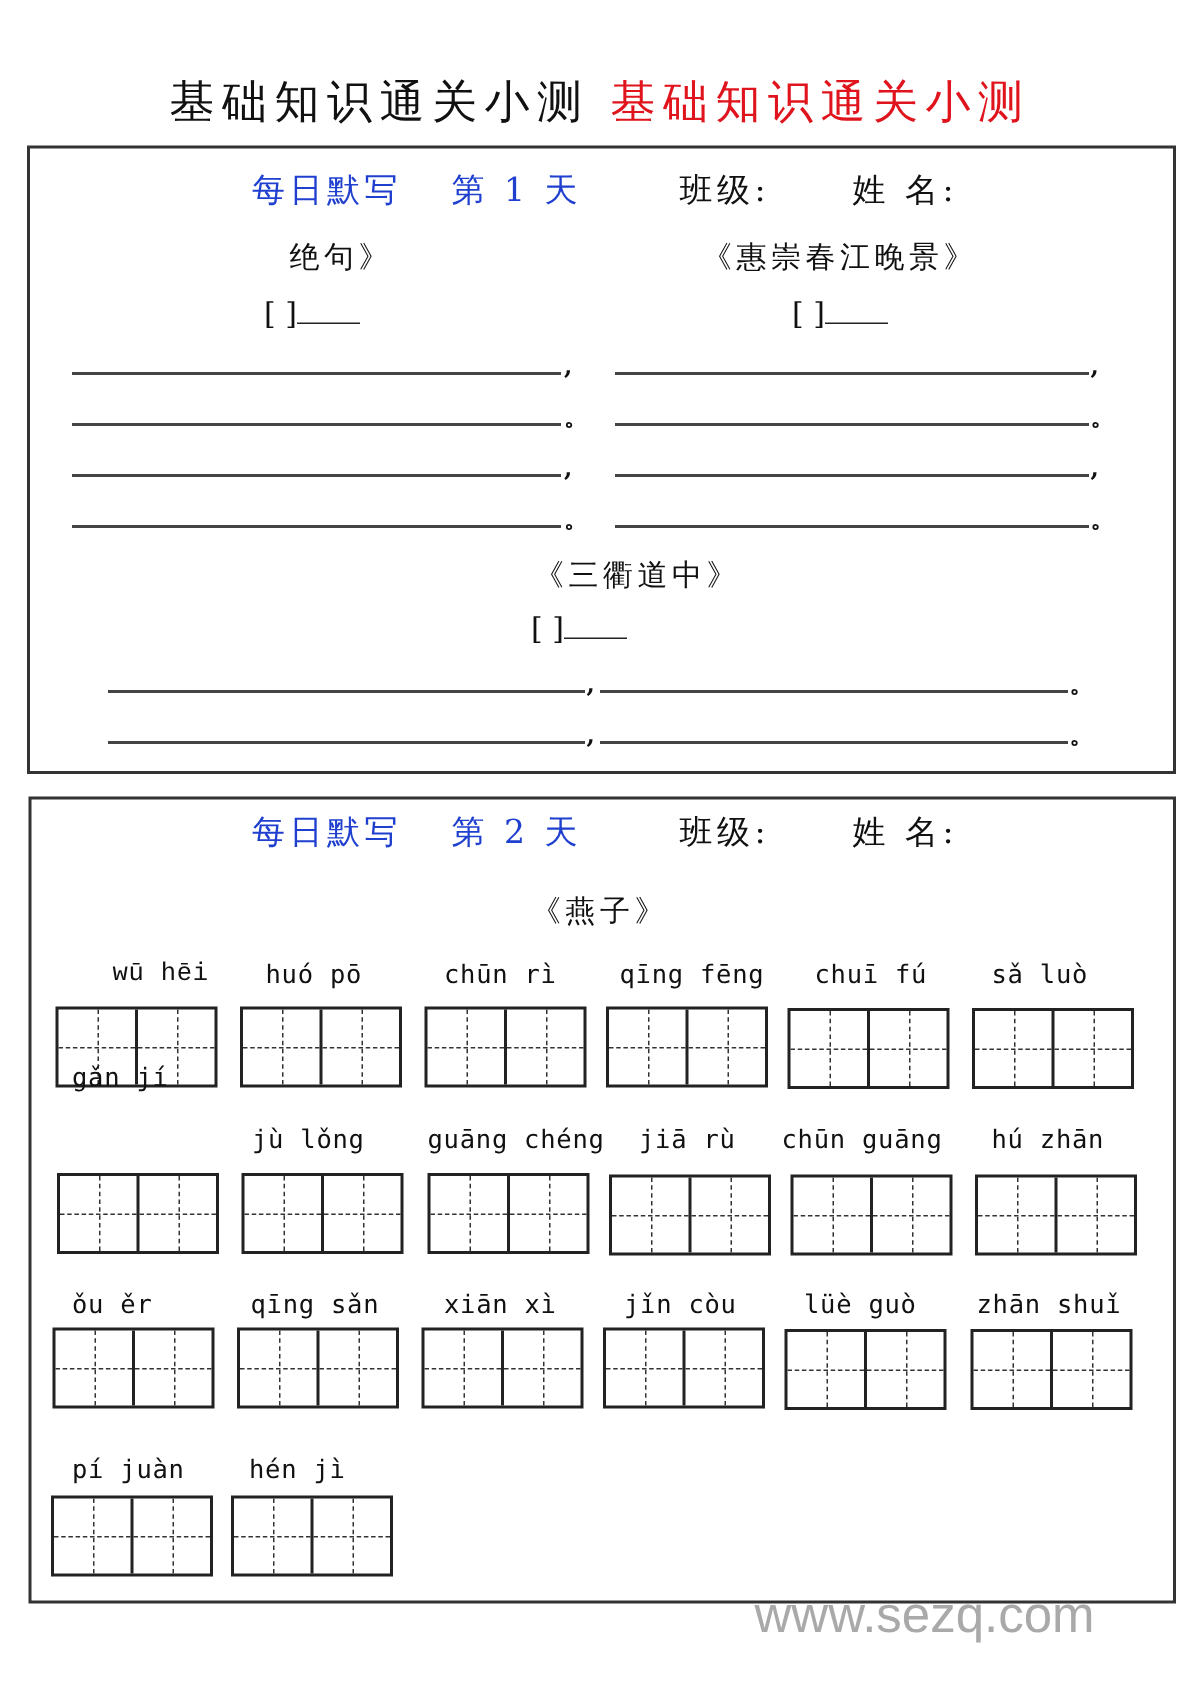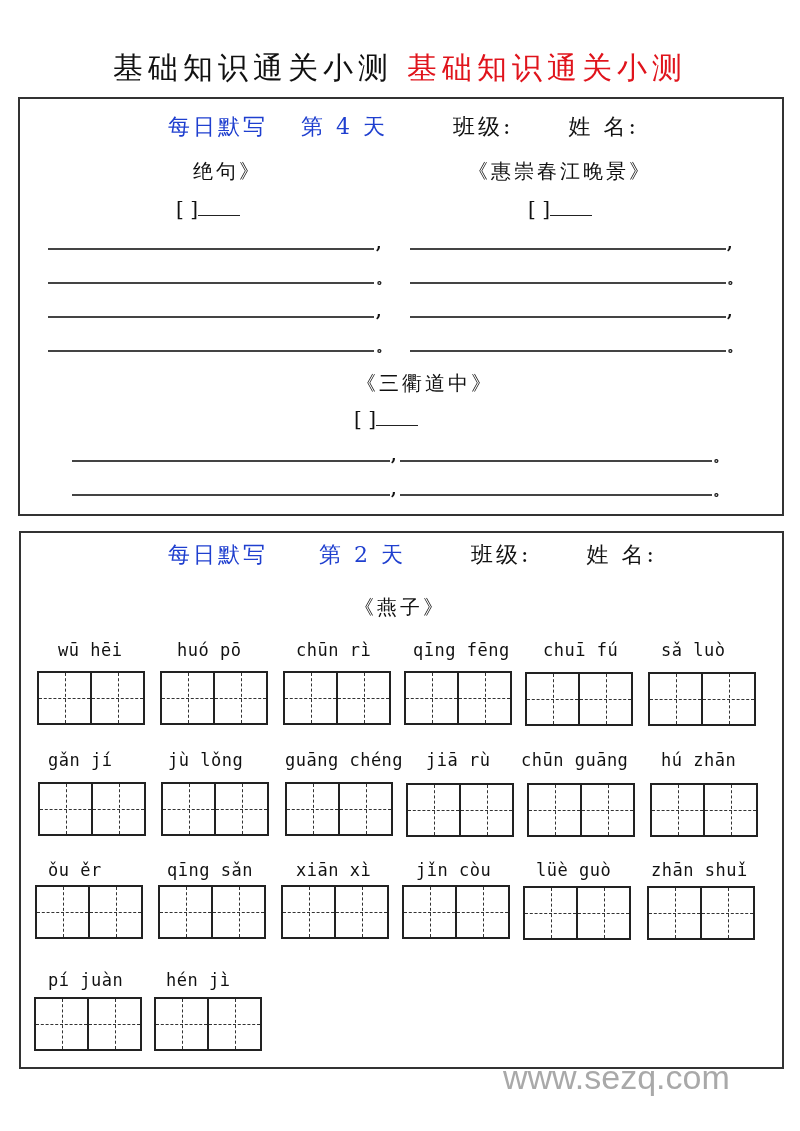--- a/index.html
+++ b/index.html
@@ -32,21 +32,21 @@
 <body>
 
 <div class="abs title">
   <span class="black">基础知识通关小测</span><span class="red">基础知识通关小测</span>
 </div>
 
 <div class="abs box" id="box1"></div>
 
 <div class="abs hdr" style="left:168px; top:112px;">
   <span class="blue">每日默写</span>
-  <span class="blue" style="margin-left:26px;">第 4 天</span>
+  <span class="blue" style="margin-left:26px;">第 1 天</span>
   <span class="black" style="margin-left:58px;">班级:</span>
   <span class="black" style="margin-left:48px;">姓 名:</span>
 </div>
 
 <div class="abs poem-title" style="left:193px; top:158px;">绝句》</div>
 <div class="abs author" style="left:176px; top:197px;">
   <span>[   ]</span><span class="ul"></span>
 </div>
 
 <div class="abs poem-title" style="left:468px; top:158px;">《惠崇春江晚景》</div>
@@ -83,28 +83,28 @@
 <div class="abs punct" style="left:713px; top:446px;">。</div>
 <div class="abs line" style="left:72px; top:494px; width:318px;"></div>
 <div class="abs punct" style="left:391px; top:480px;">,</div>
 <div class="abs line" style="left:400px; top:494px; width:312px;"></div>
 <div class="abs punct" style="left:713px; top:480px;">。</div>
 
 <div class="abs box" id="box2"></div>
 
 <div class="abs hdr" style="left:168px; top:540px;">
   <span class="blue">每日默写</span>
-  <span class="blue" style="margin-left:44px;text-align:right;">第 2 天</span>
+  <span class="blue" style="margin-left:26px;text-align:right;">第 2 天</span>
   <span class="black" style="margin-left:58px;">班级:</span>
   <span class="black" style="margin-left:48px;">姓 名:</span>
 </div>
 
 <div class="abs poem-title" style="left:354px; top:594px;">《燕子》</div>
 
-<div class="abs pinyin" style="left:58px; top:640px;">wū hēi</div>
+<div class="abs pinyin" style="left:75px; top:640px;font-family:Liberation Mono, monospace;">wū hēi</div>
 <div class="abs grid" style="left:37px; top:671px;">
     <div class="cell"></div>
     <div class="cell"></div>
   </div>
 <div class="abs pinyin" style="left:177px; top:640px;">huó pō</div>
 <div class="abs grid" style="left:160px; top:671px;">
     <div class="cell"></div>
     <div class="cell"></div>
   </div>
 <div class="abs pinyin" style="left:296px; top:640px;">chūn rì</div>
@@ -121,21 +121,21 @@
 <div class="abs grid" style="left:525px; top:672px;">
     <div class="cell"></div>
     <div class="cell"></div>
   </div>
 <div class="abs pinyin" style="left:661px; top:640px;">sǎ luò</div>
 <div class="abs grid" style="left:648px; top:672px;">
     <div class="cell"></div>
     <div class="cell"></div>
   </div>
 
-<div class="abs pinyin" style="left:48px; top:750px;">gǎn jí</div>
+<div class="abs pinyin" style="left:48px; top:709px;">gǎn jí</div>
 <div class="abs grid" style="left:38px; top:782px;">
     <div class="cell"></div>
     <div class="cell"></div>
   </div>
 <div class="abs pinyin" style="left:168px; top:750px;">jù lǒng</div>
 <div class="abs grid" style="left:161px; top:782px;">
     <div class="cell"></div>
     <div class="cell"></div>
   </div>
 <div class="abs pinyin" style="left:285px; top:750px;">guāng chéng</div>

